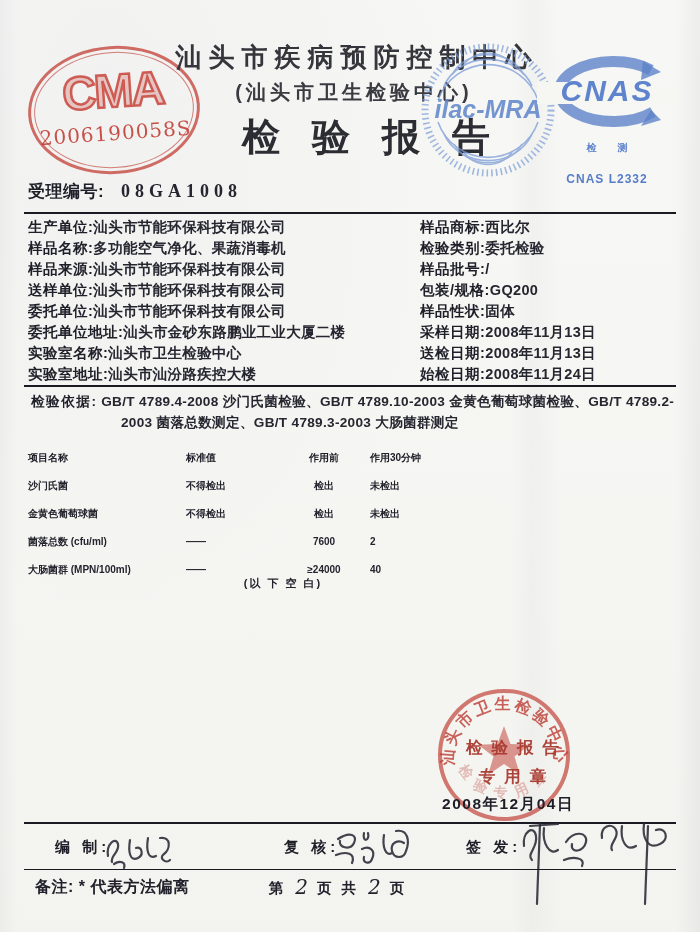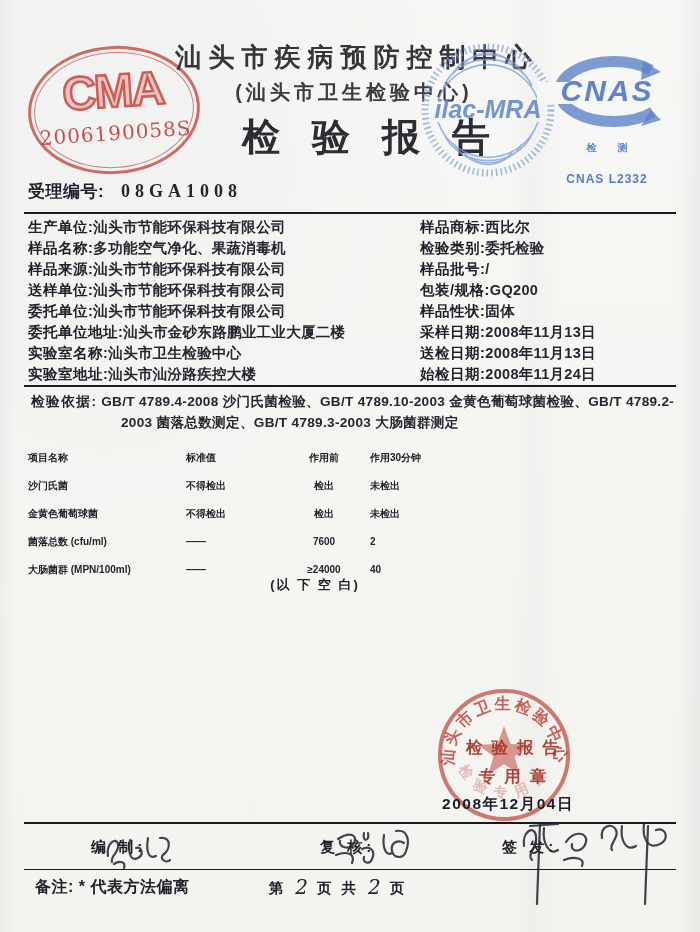--- a/index.html
+++ b/index.html
@@ -63,34 +63,34 @@
   .basis .lbl{letter-spacing:1.5px;}
 
   
   .rtable{top:444px;left:28px;width:470px;font-size:10px;font-weight:600;color:#24242e;}
   .trow{display:flex;height:28px;line-height:28px;}
   .c1{width:158px;}
   .c2{width:92px;}
   .c3{width:92px;text-align:center;}
   .c4{width:110px;text-align:left;}
   .thead{font-weight:700;color:#20202a;}
-  .end-note{top:576px;left:240px;width:150px;text-align:center;font-size:13px;
+  .end-note{top:576px;left:208px;width:150px;text-align:center;font-size:11px;
     font-weight:700;letter-spacing:2px;color:#22222c;}
 
   
   .seal-svg{top:678px;left:420px;width:168px;height:152px;}
   .seal-line{left:428px;width:160px;text-align:center;font-weight:800;color:#a8362c;
     font-size:16.5px;letter-spacing:9px;padding-left:9px;opacity:.92;}
   .seal-line1{top:737px;}
   .seal-line2{top:766px;}
   .seal-date{top:794px;left:423px;width:170px;text-align:center;font-size:15.5px;
     font-weight:700;color:#1e1e28;letter-spacing:1.5px;}
 
   
-  .sig-label{font-size:15px;font-weight:700;color:#1f1f29;letter-spacing:4px;top:838px;margin-left:36px;}
+  .sig-label{font-size:15px;font-weight:700;color:#1f1f29;letter-spacing:4px;top:838px;}
   .sig-prepare-label{left:55px;}
   .sig-review-label{left:284px;}
   .sig-issue-label{left:466px;}
   .sig{pointer-events:none;}
   .sig path{stroke:#2f2f3a;stroke-width:2.2;fill:none;stroke-linecap:round;opacity:.9;}
 
   
   .foot-note{top:877px;left:35px;font-size:16px;font-weight:700;color:#22222c;letter-spacing:.5px;}
   .foot-page{top:874px;left:248px;width:180px;text-align:center;font-size:14.5px;
     font-weight:700;color:#22222c;}

